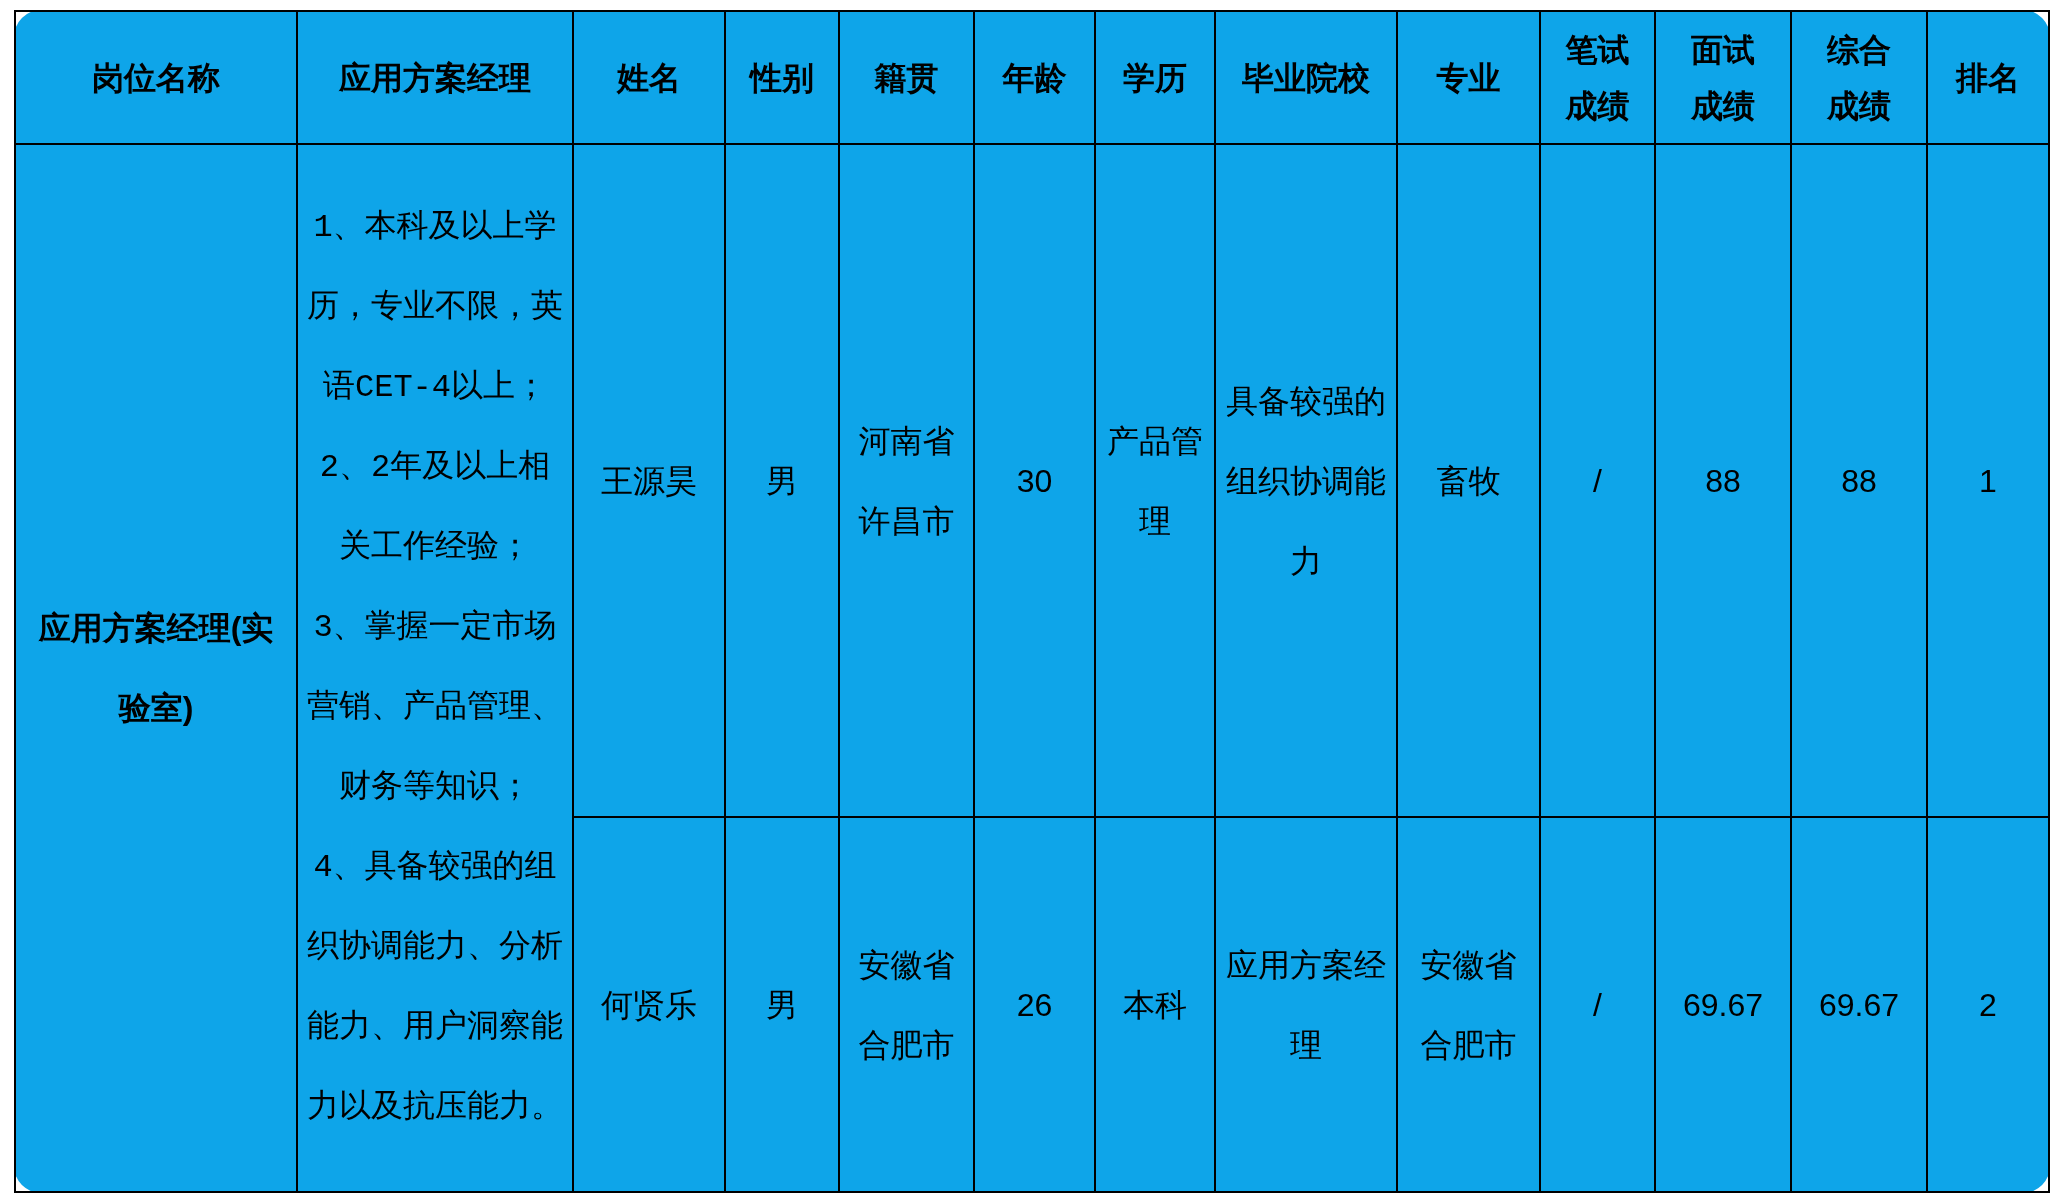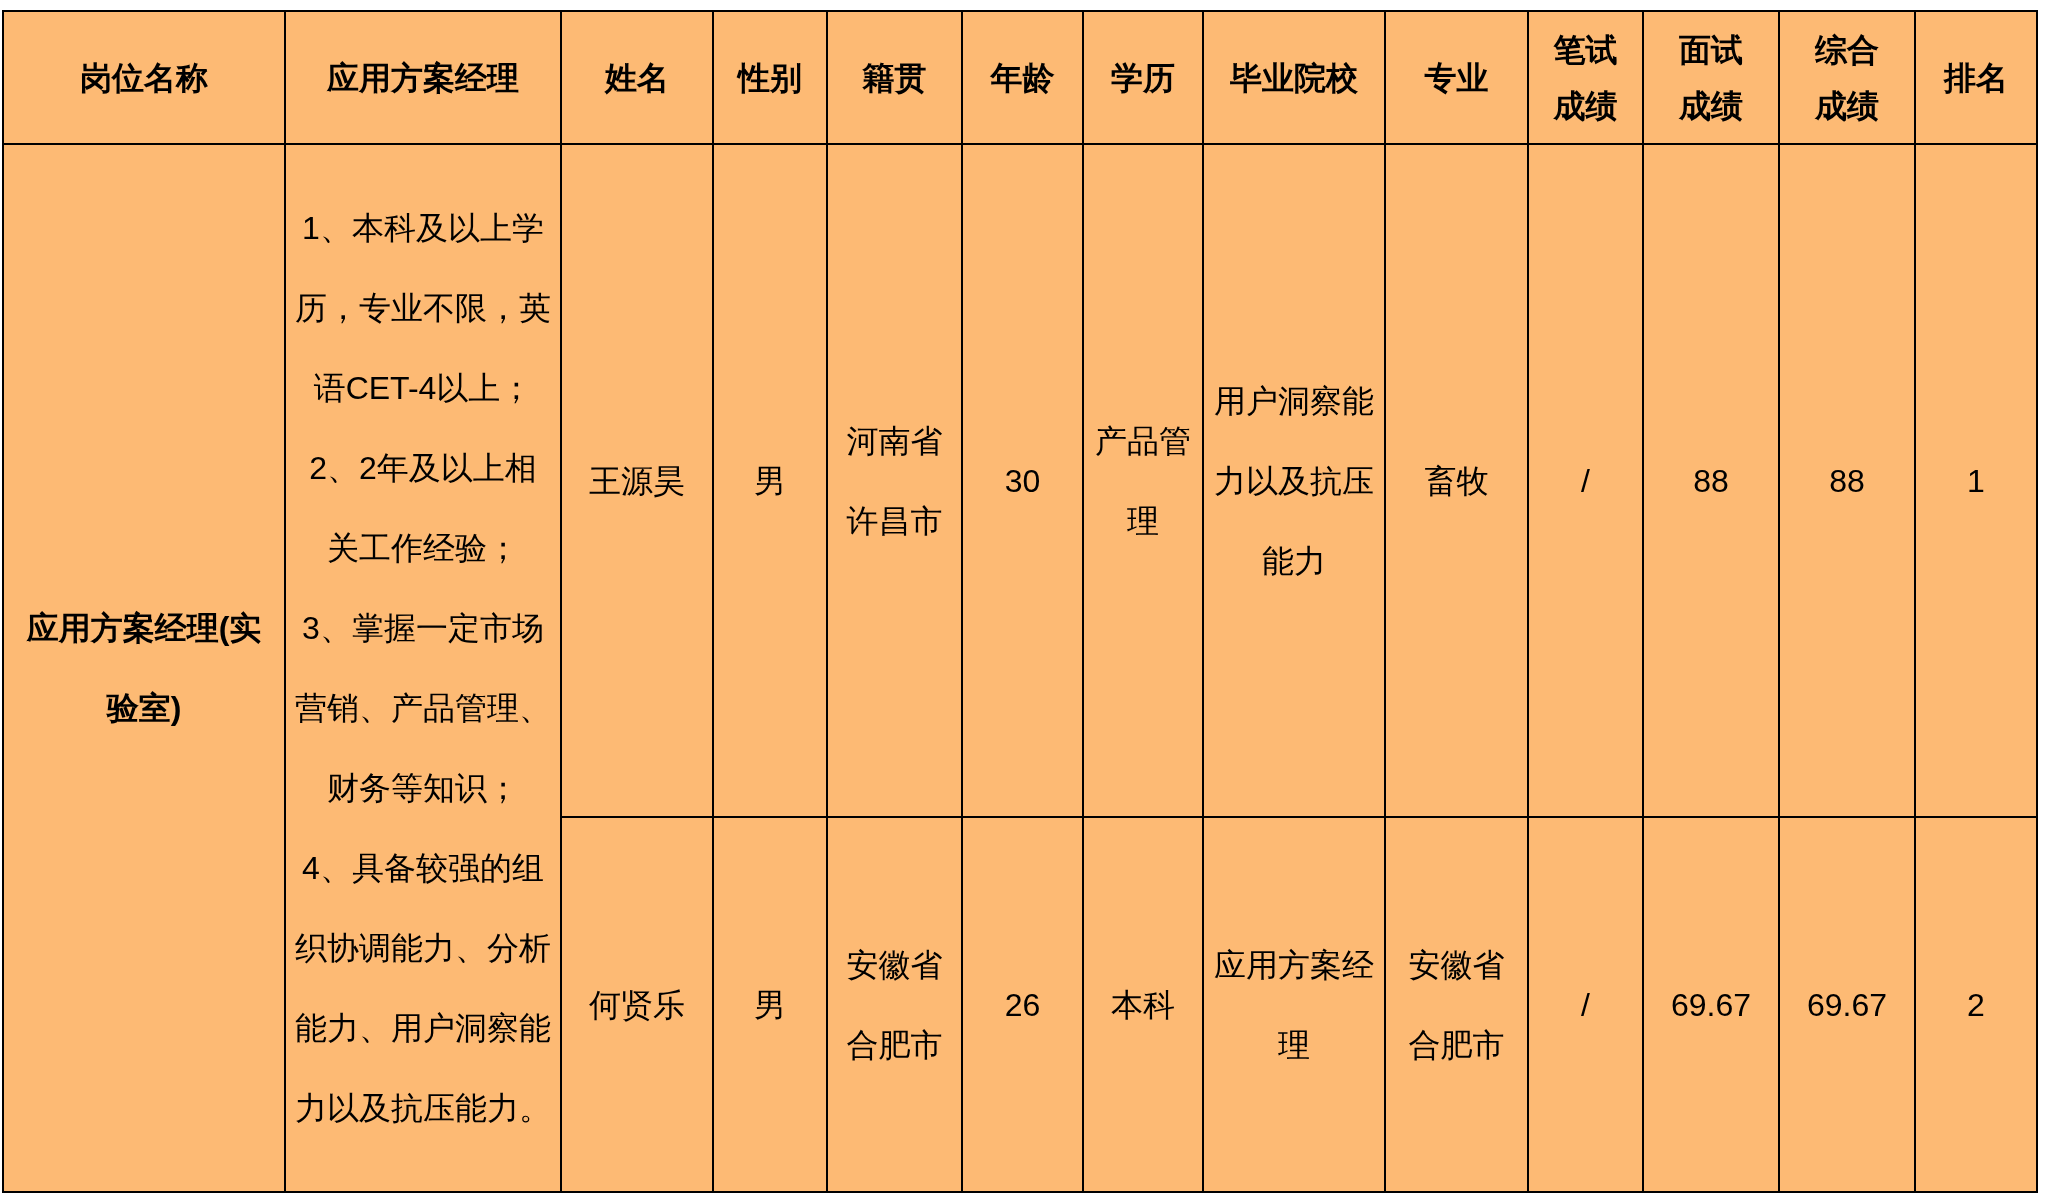--- a/index.html
+++ b/index.html
@@ -13,26 +13,27 @@
   }
   .page {
     position: relative;
     width: 2052px;
     height: 1202px;
     background: #ffffff;
     overflow: hidden;
   }
   table.results {
     position: absolute;
-    left: 2px;
+    left: 14px;
     top: 10px;
     width: 2036px;
     border-collapse: collapse;
     table-layout: fixed;
-    background: #fdba74;
+    background: #0ea5e9;
+    border-radius: 27px;
   }
   table.results th,
   table.results td {
     border: 2px solid #000000;
     overflow: hidden;
     vertical-align: middle;
     text-align: center;
     font-size: 32px;
   }
   
@@ -45,21 +46,21 @@
   }
   
   tr.row-1 { height: 673px; }
   tr.row-2 { height: 375px; }
   table.results td {
     line-height: 80px;
     padding: 0 8px;
   }
   td.c-pos      { padding: 0 10px; font-weight: bold; }
   td.c-req      { text-align: left; line-height: 75px; padding: 0 10px 0 14px; }
-  td.c-req .req-item { margin: 0; }
+  td.c-req .req-item { margin: 0; font-family: Liberation Mono, monospace; }
   td.c-hometown { padding: 0 16px; font-family: Liberation Serif, serif; }
   td.c-edu      { padding: 0 26px; }
   td.c-school   { padding: 0 24px; }
   td.c-major    { padding: 0 20px; }
 </style>
 </head>
 <body>
 
 <div class="page">
   <table class="results">
@@ -105,21 +106,21 @@
           <div class="req-item">1、本科及以上学历，专业不限，英语CET-4以上；</div>
           <div class="req-item">2、2年及以上相关工作经验；</div>
           <div class="req-item">3、掌握一定市场营销、产品管理、财务等知识；</div>
           <div class="req-item">4、具备较强的组织协调能力、分析能力、用户洞察能力以及抗压能力。</div>
         </td>
         <td class="c-name">王源昊</td>
         <td class="c-gender">男</td>
         <td class="c-hometown">河南省许昌市</td>
         <td class="c-age">30</td>
         <td class="c-edu">产品管理</td>
-        <td class="c-school">用户洞察能力以及抗压能力</td>
+        <td class="c-school">具备较强的组织协调能力</td>
         <td class="c-major">畜牧</td>
         <td class="c-written">/</td>
         <td class="c-interview">88</td>
         <td class="c-overall">88</td>
         <td class="c-rank">1</td>
       </tr>
       <tr class="row-2">
         <td class="c-name">何贤乐</td>
         <td class="c-gender">男</td>
         <td class="c-hometown">安徽省合肥市</td>

